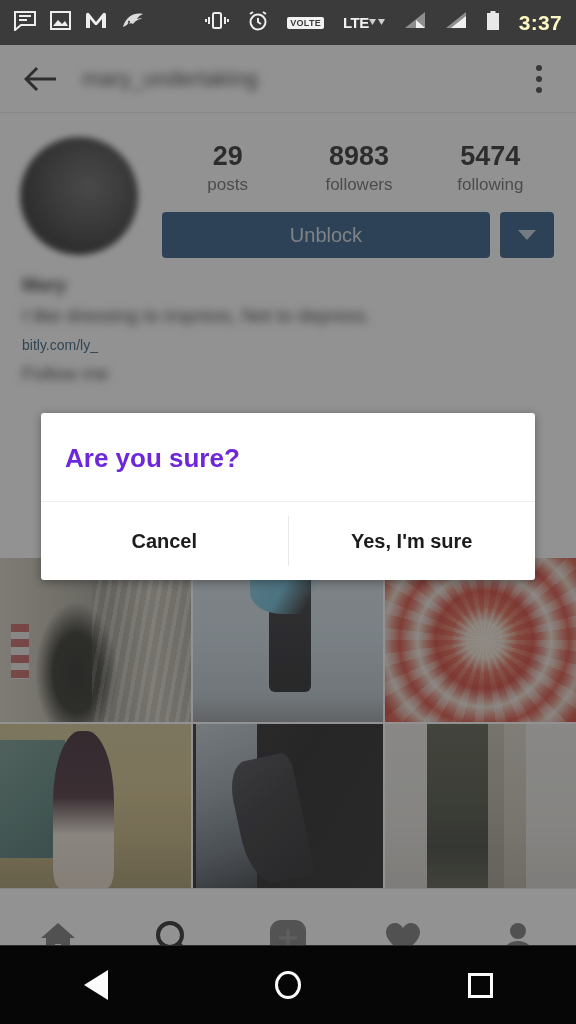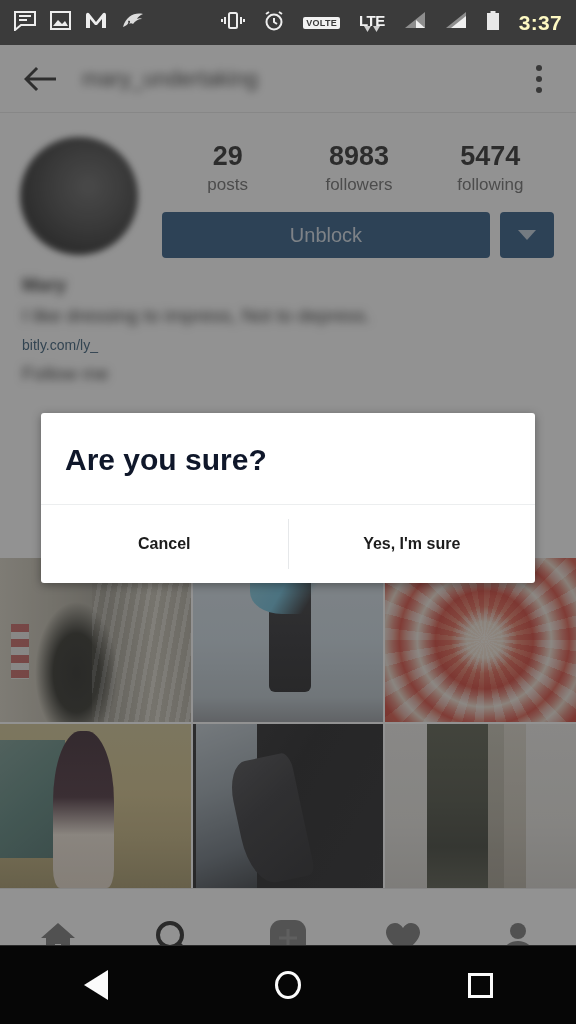--- a/index.html
+++ b/index.html
@@ -29,21 +29,21 @@
   .sb-right { display: flex; align-items: center; gap: 19px; margin-left: auto; }
   .sb-ico { display: block; }
   .volte-badge {
     background: #f2f2f2; color: #3b3b3b;
     font-size: 9px; font-weight: bold;
     letter-spacing: .3px;
     padding: 2px 3px 1px 3px;
     border-radius: 2px;
     line-height: 1;
   }
-  .lte-wrap { display: flex; flex-direction: column; align-items: center; line-height: 1; }
+  .lte-wrap { display: flex; flex-direction: row; align-items: center; line-height: 1; }
   .lte-txt { color: #f2f2f2; font-size: 15px; font-weight: bold; letter-spacing: -.5px; }
   .lte-arrows { display: flex; gap: 2px; margin-top: -2px; }
   .sb-time { color: #fef9c3; font-size: 21px; font-weight: bold; letter-spacing: .3px; }
 
   
   #app-content {
     position: absolute; top: 45px; left: 0;
     width: 576px; height: 876px;
     background: #fafafa;
   }
@@ -196,29 +196,29 @@
   #dialog {
     position: absolute;
     left: 41px; top: 413px;
     width: 494px;
     background: #ffffff;
     border-radius: 3px;
     z-index: 30;
     box-shadow: 0 2px 10px rgba(0,0,0,.35);
   }
   #dialog-title {
-    font-size: 30px; font-weight: bold; color: #0f172a;
+    font-size: 26px; font-weight: bold; color: #6d28d9;
     padding: 30px 28px 27px 24px;
     border-bottom: 1px solid #eceeef;
   }
   #dialog-buttons { display: flex; height: 78px; }
   .dialog-btn {
     flex: 1;
     display: flex; align-items: center; justify-content: center;
-    font-size: 16px; font-weight: bold; color: #1c1c1c;
+    font-size: 20px; font-weight: bold; color: #1c1c1c;
   }
   #dialog-divider { width: 1px; background: #e6e8ea; margin: 14px 0; }
 
   
   #android-nav {
     position: absolute; top: 945px; left: 0;
     width: 576px; height: 79px;
     background: #060606;
     display: flex; align-items: center;
     z-index: 60;

